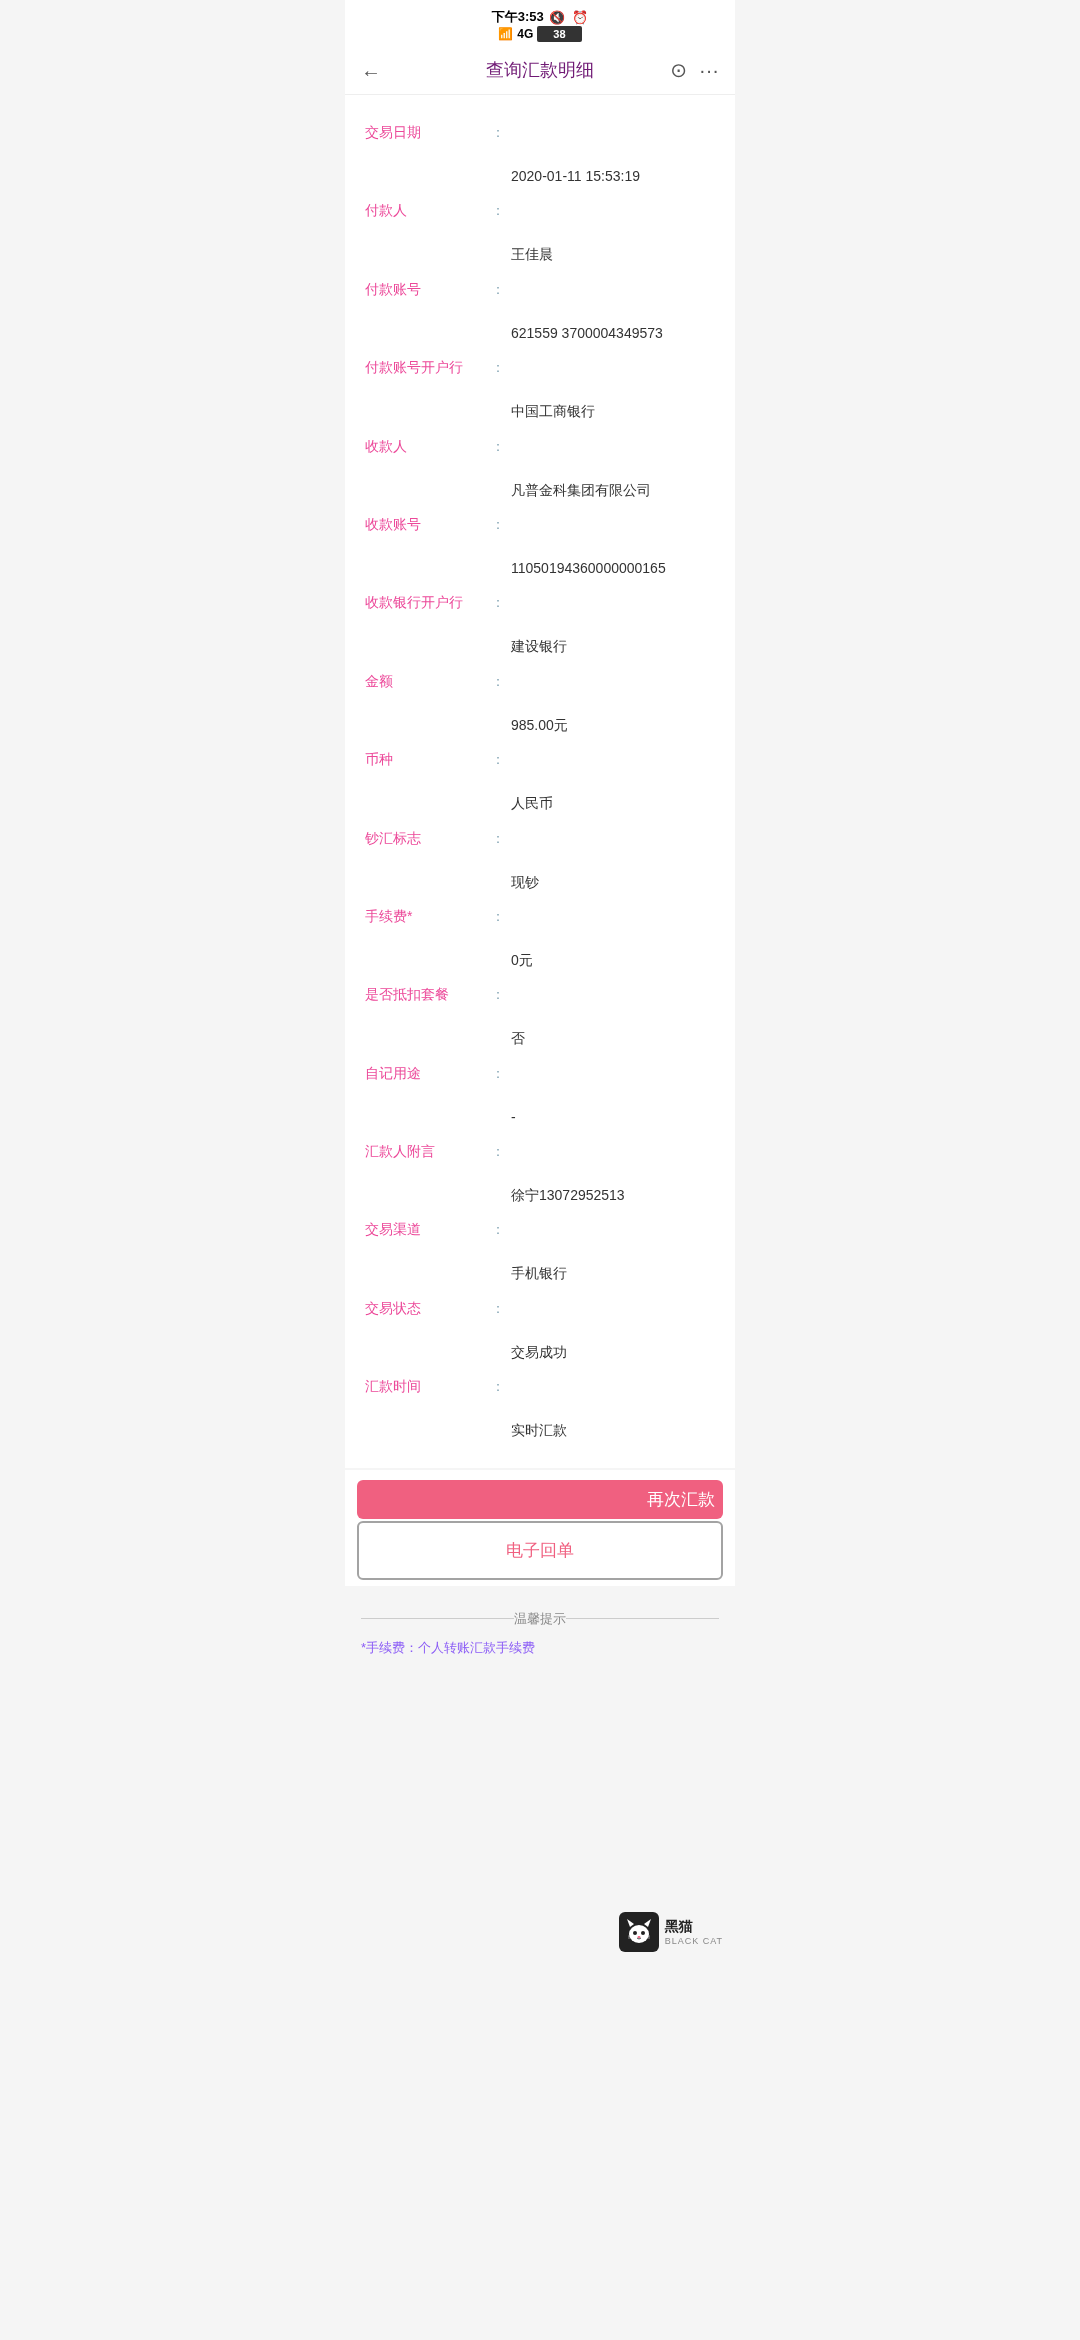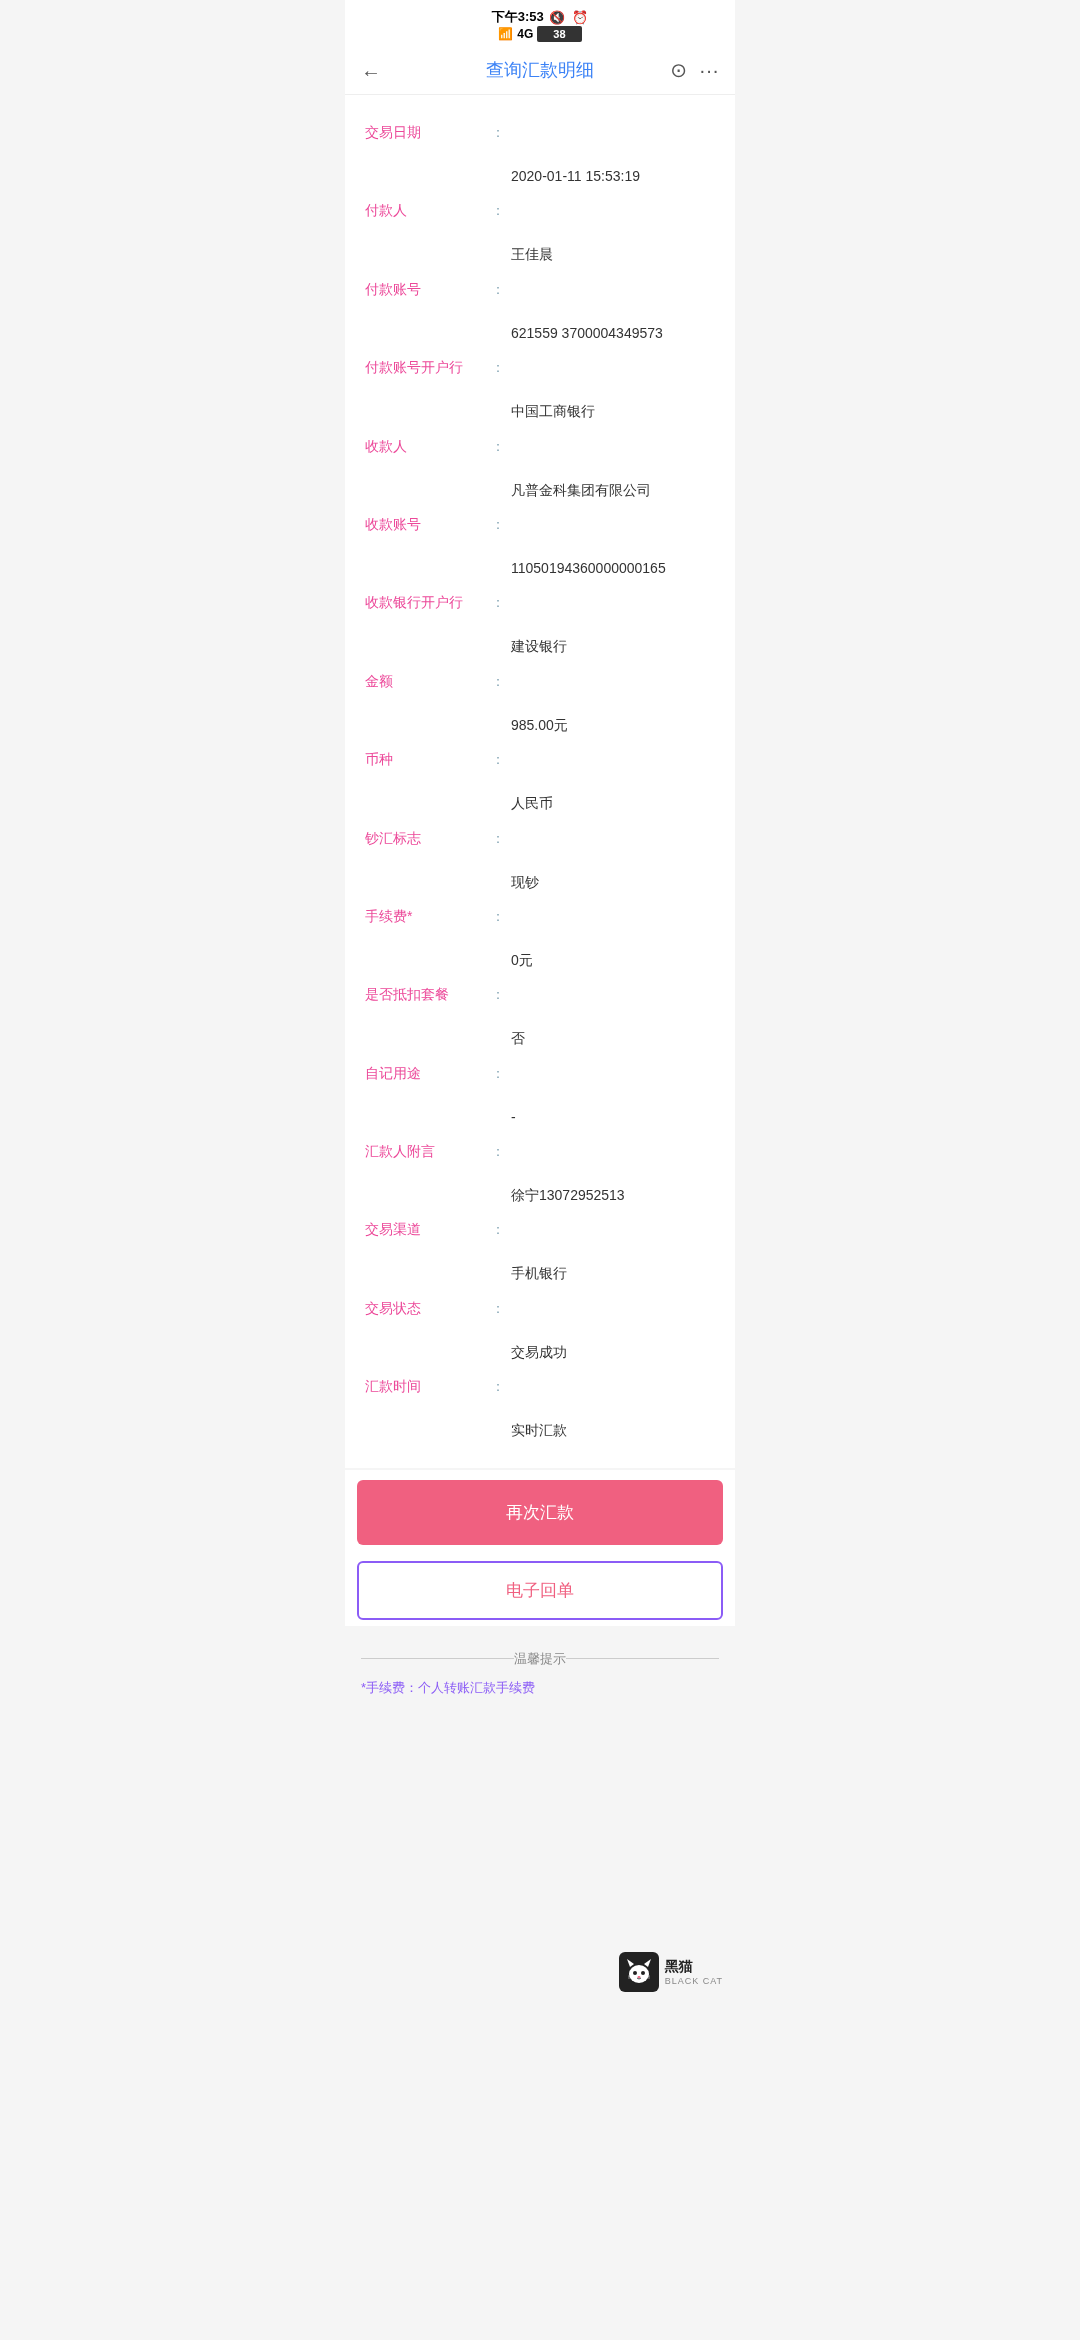--- a/index.html
+++ b/index.html
@@ -59,21 +59,21 @@
       display: flex;
       align-items: center;
       justify-content: space-between;
       padding: 12px 16px;
       border-bottom: 1px solid #eee;
     }
 
     .nav-title {
       font-size: 18px;
       font-weight: 500;
-      color: #3b82f6;
+      color: #701a75;
       flex: 1;
       text-align: center;
     }
 
     .nav-left, .nav-right {
       display: flex;
       align-items: center;
       gap: 12px;
       min-width: 50px;
     }
@@ -126,39 +126,39 @@
     
     .btn-section {
       padding: 10px 12px 6px;
       background: #fff;
       margin-top: 2px;
     }
 
     .btn-primary {
       display: block;
       width: 100%;
-      padding: 21px;
+      padding: 8px;
       background: #f06080;
       color: #fff;
       border: none;
       border-radius: 6px;
       font-size: 17px;
       font-weight: 500;
-      text-align: center;
+      text-align: right;
       cursor: pointer;
-      margin-bottom: 16px;
+      margin-bottom: 2px;
     }
 
     .btn-outline {
       display: block;
       width: 100%;
       padding: 16px;
       background: #fff;
       color: #f06080;
-      border: 2px solid #8b5cf6;
+      border: 2px solid #a3a3a3;
       border-radius: 6px;
       font-size: 17px;
       font-weight: 500;
       text-align: center;
       cursor: pointer;
     }
 
     
     .tips-section {
       margin-top: 10px;

